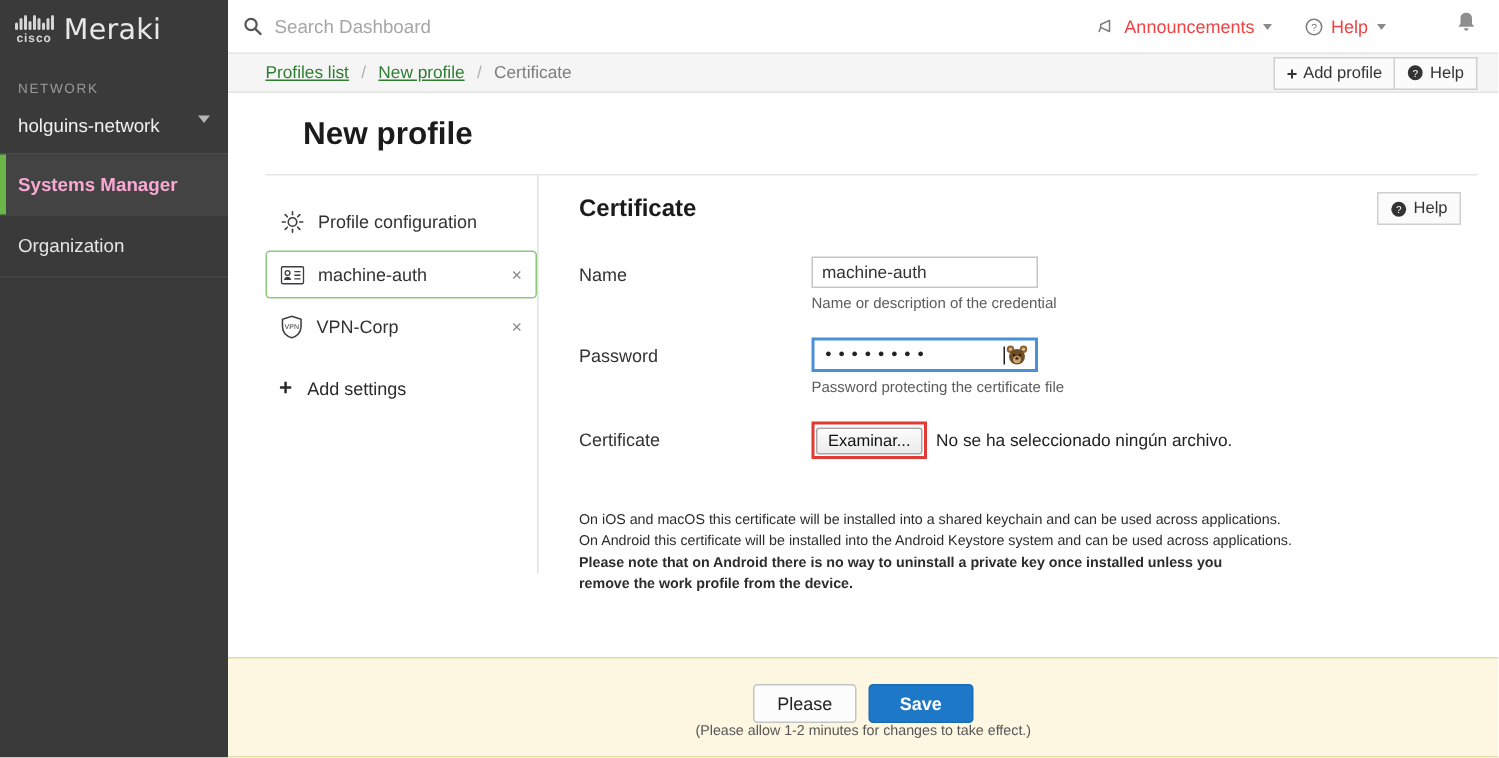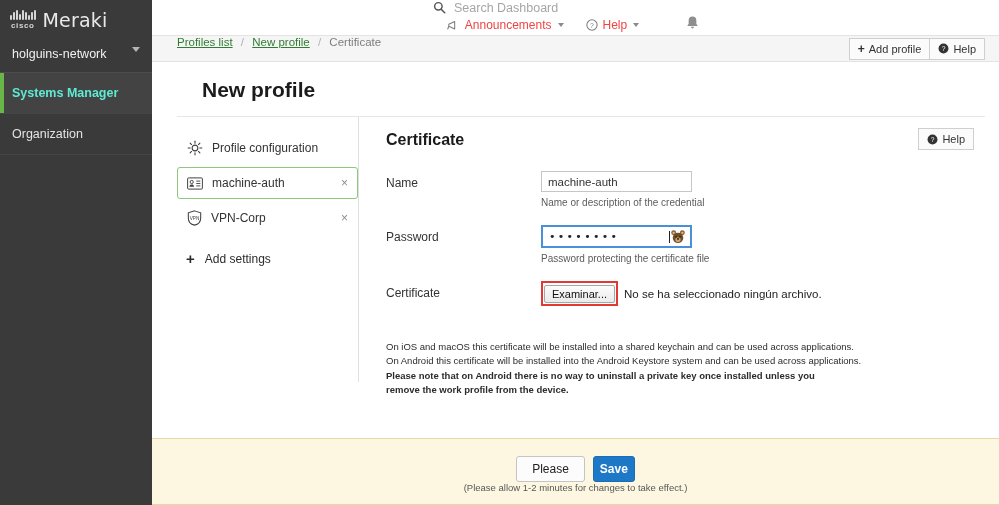--- a/index.html
+++ b/index.html
@@ -56,38 +56,37 @@
   .nav-item {
     position: relative;
     color: #e4e4e4; font-size: 12.5px;
     padding: 13px 12px;
     cursor: pointer;
     border-bottom: 1px solid #454545;
   }
   .nav-item.active {
     background: #434343;
     font-weight: bold;
-    color: #5eead4;
+    color: #f9a8d4;
   }
   .nav-item.active::before {
     content: "";
     position: absolute; left: 0; top: 0; bottom: 0;
     width: 4px; background: #6ab547;
   }
 
   
   .main { flex: 1; height: 505px; position: relative; background: #ffffff; }
 
   
   .topbar {
     height: 36px; border-bottom: 1px solid #e3e3e3;
     display: flex; align-items: center;
     padding: 0 14px 0 10px;
     background: #ffffff;
-    flex-direction: column;
   }
   .search-wrap { display: flex; align-items: center; gap: 8px; flex: 1; }
   .search-input {
     border: none; outline: none;
     font-size: 12.5px; color: #444;
     font-family: "Liberation Sans", sans-serif;
     width: 260px; background: transparent;
   }
   .search-input::placeholder { color: #a6a6a6; }
   .top-links { display: flex; align-items: center; gap: 22px; }
@@ -102,21 +101,21 @@
     border-top: 4.5px solid #8a8a8a;
     margin-left: 1px;
   }
   .bell { margin-left: 24px; cursor: pointer; }
 
   
   .crumb-strip {
     background: #f5f5f5;
     border-bottom: 1px solid #e3e3e3;
     height: 26px;
-    display: flex; align-items: flex-start;
+    display: flex; align-items: center;
     padding: 0 14px 0 25px;
     position: relative;
   }
   .crumb { font-size: 11.5px; }
   .crumb a {
     color: #2f7d32; text-decoration: underline; cursor: pointer;
   }
   .crumb .sep { color: #b0b0b0; margin: 0 5px; }
   .crumb .cur { color: #7d7d7d; }
   .crumb-btns {
@@ -253,21 +252,21 @@
   .footer-btns { display: flex; gap: 8px; }
   .btn-cancel {
     background: #fcfcfc; border: 1px solid #c4c4c4;
     border-radius: 3px; font-size: 12px; color: #222;
     padding: 5px 15px; cursor: pointer;
     font-family: "Liberation Sans", sans-serif;
   }
   .btn-save {
     background: #1e78c8; border: 1px solid #1b6cb4;
     border-radius: 3px; font-size: 12px; color: #fff;
-    padding: 5px 6px; cursor: pointer; font-weight: bold;
+    padding: 5px 20px; cursor: pointer; font-weight: bold;
     font-family: "Liberation Sans", sans-serif;
   }
   .footer-note {
     font-size: 9.5px; color: #575757; 
   }
 </style>
 </head>
 <body>
 
 <div class="app">
@@ -285,20 +284,21 @@
             <i style="height:8px"></i>
           <i style="height:5px"></i>
             <i style="height:8px"></i>
             <i style="height:10px"></i>
         </span>
         <span class="cisco-word">cisco</span>
       </span>
       <span class="meraki-word">Meraki</span>
     </div>
 
+    <div class="net-label">NETWORK</div>
 
     <div class="net-select">
       <span>holguins-network</span>
       <span class="caret-down"></span>
     </div>
 
     <div class="nav-item active">
       <span>Systems Manager</span>
     </div>
     <div class="nav-item">

